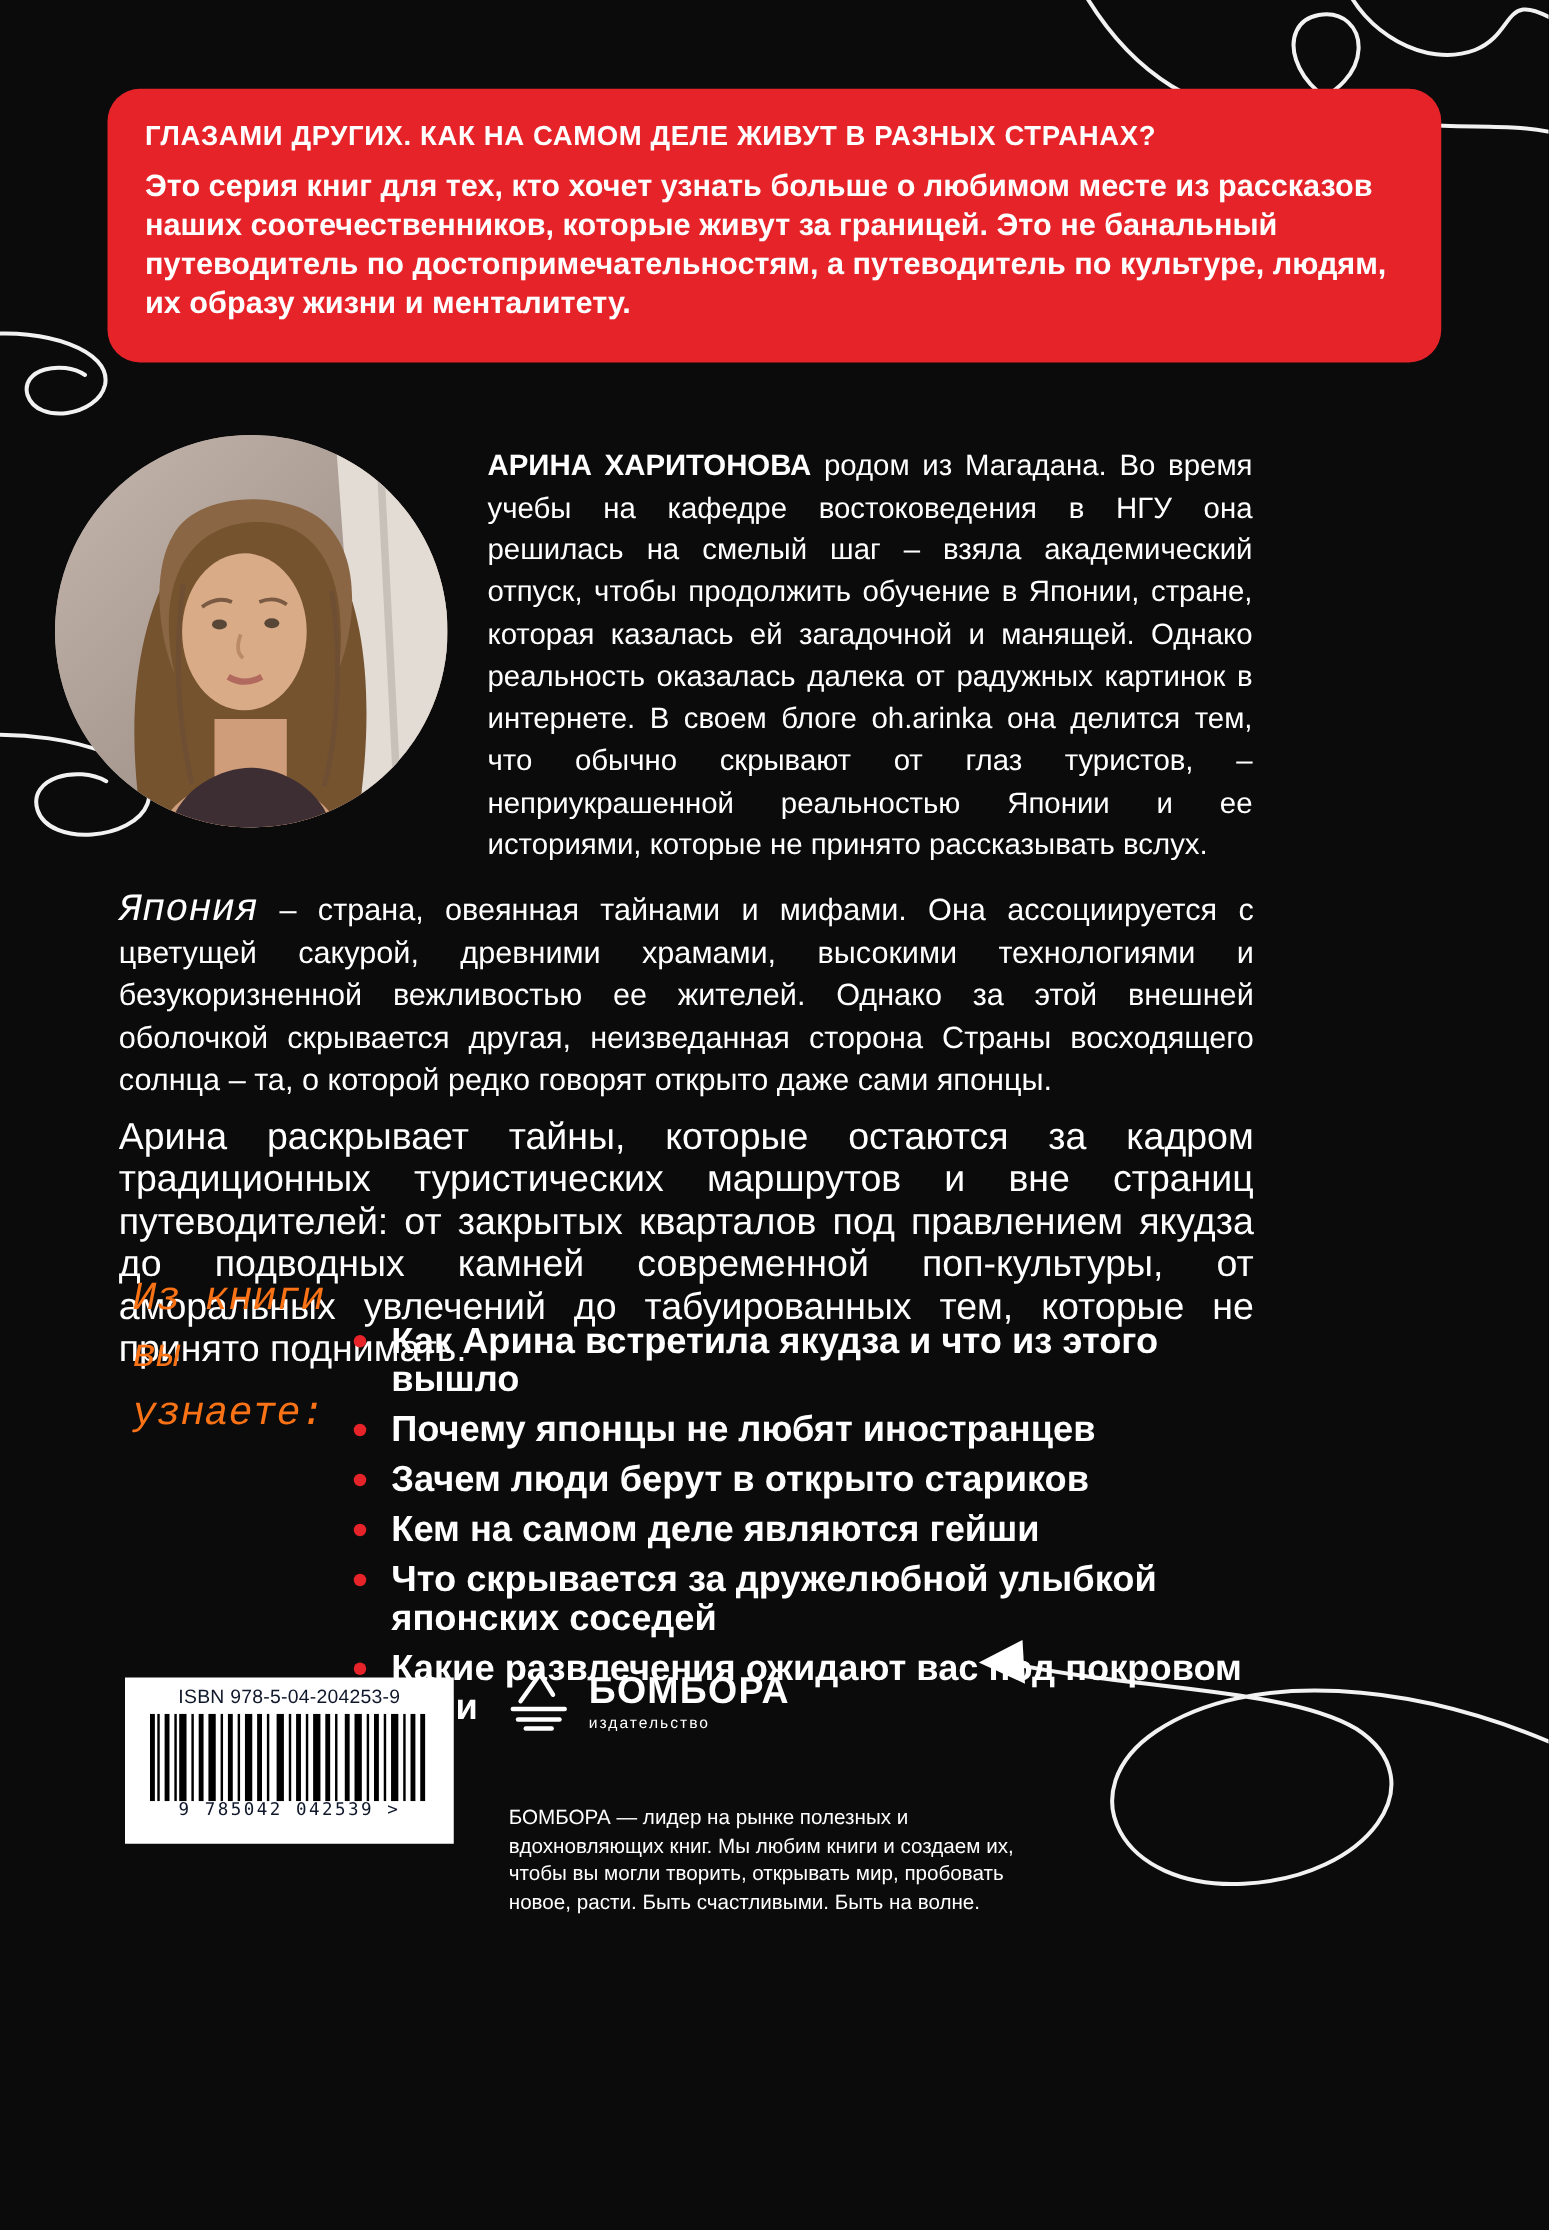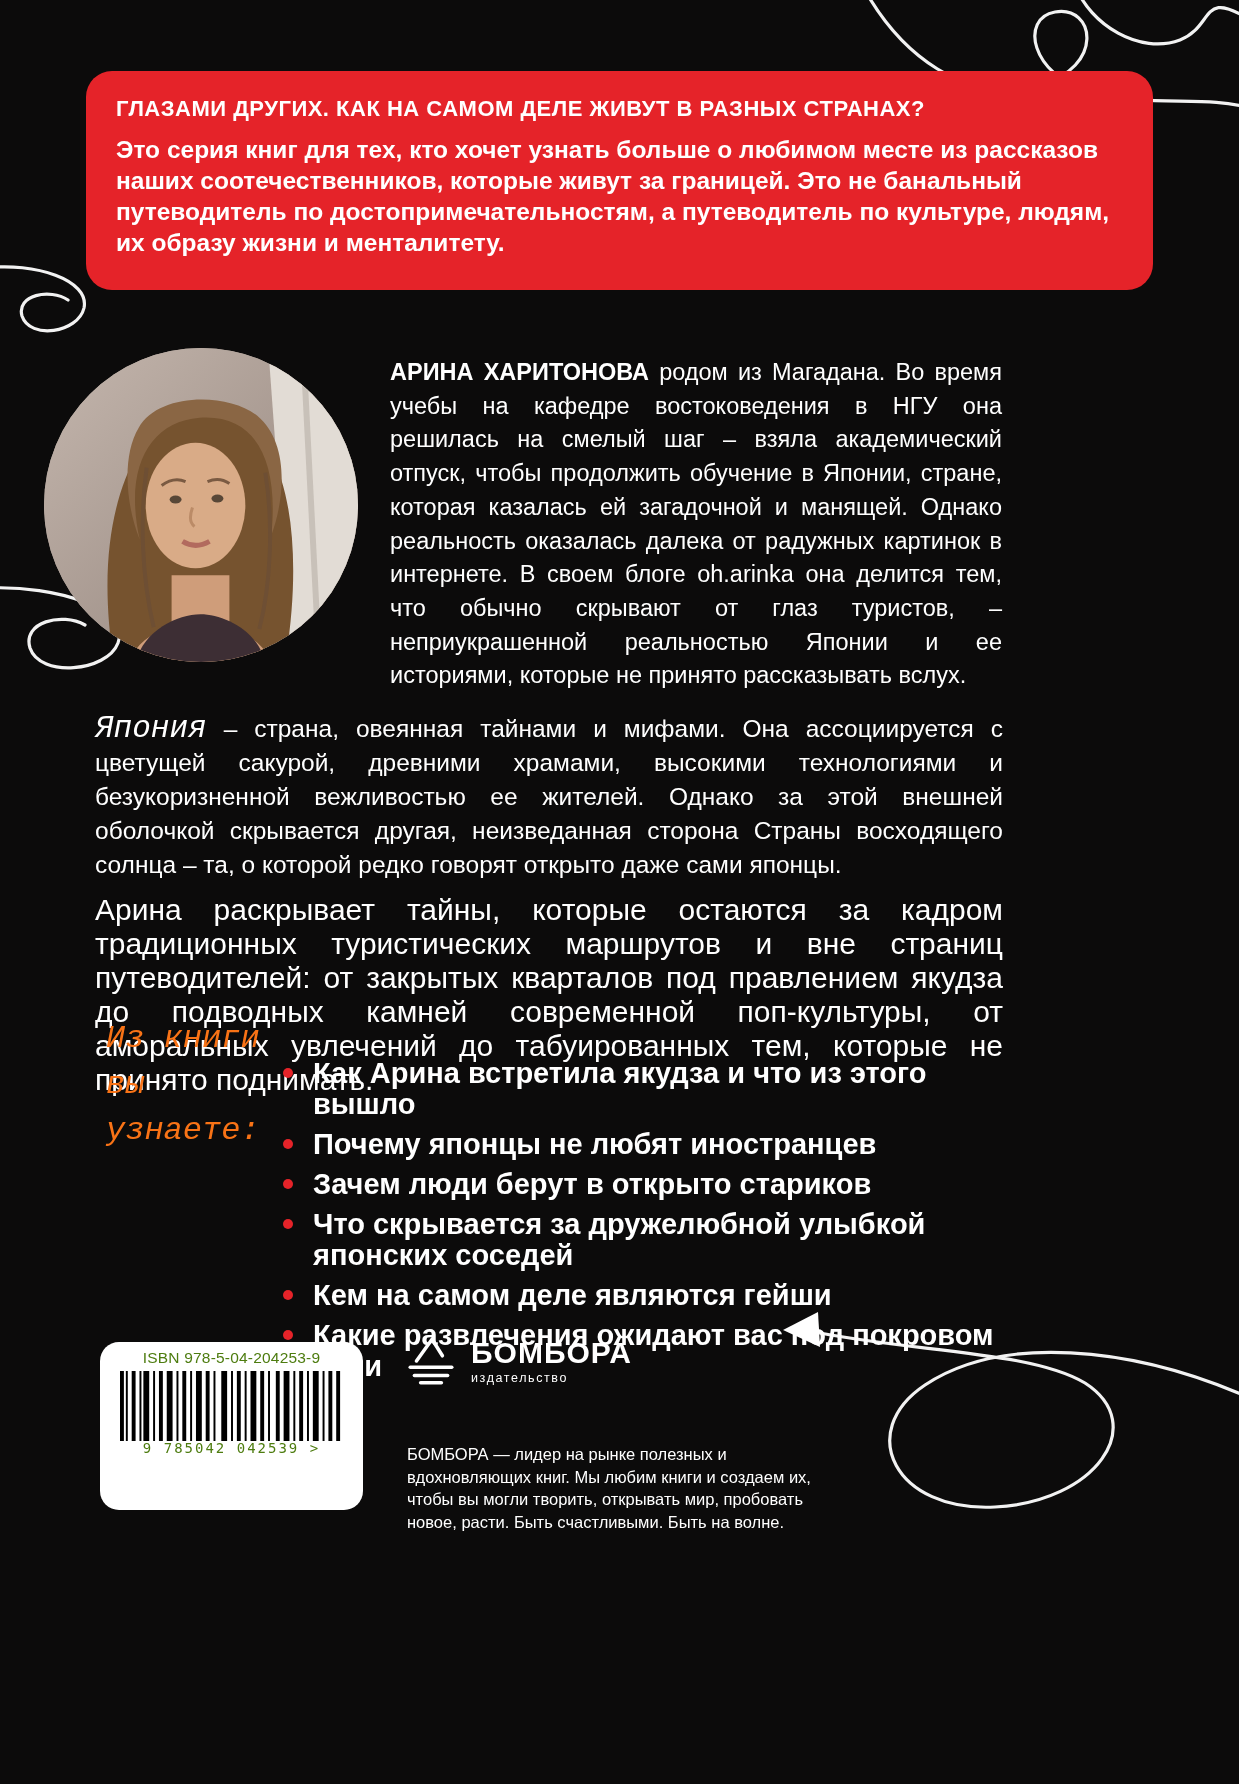--- a/index.html
+++ b/index.html
@@ -48,22 +48,22 @@
     position:absolute; left:106px; top:1016px; width:190px;
     font-size:32px; line-height:46px; color:#f97316;
   }
   .bullets{ position:absolute; left:283px; top:1058px; width:730px; list-style:none; }
   .bullets li{ display:flex; gap:20px; font-size:29px; line-height:31px; margin-bottom:9px;font-weight:bold; }
   .dot{ flex:0 0 auto; width:10px; height:10px; border-radius:50%; background:#e52329; margin-top:10px; }
   .bullet-text{ white-space:pre-line; }
 
   
   .isbn-box{
-    position:absolute; left:100px; top:1342px; width:263px; height:168px;
-    background:#fff; color:#4d7c0f; text-align:center; padding-top:7px;border-radius:19px;
+    position:absolute; left:100px; top:1342px; width:263px; height:133px;
+    background:#fff; color:#0f172a; text-align:center; padding-top:7px;
   }
   .isbn{ font-size:15.5px; letter-spacing:.2px; }
   .barcode{ display:block; margin:4px auto 0; width:224px; height:70px; }
   .barcode-digits{
     font-family:"DejaVu Sans Mono", monospace; font-size:14px;
     letter-spacing:2px; margin-top:-1px;
   }
   .pub-head{ position:absolute; left:404px; top:1334px; display:flex; align-items:center; gap:13px; }
   .logo-icon{ width:54px; height:54px; }
   .pub-name{ font-size:30px; font-weight:bold; letter-spacing:1px; line-height:1.05; }
@@ -139,26 +139,26 @@
     <li>
         <span class="dot"></span>
         <span class="bullet-text">Почему японцы не любят иностранцев</span>
       </li>
     <li>
         <span class="dot"></span>
         <span class="bullet-text">Зачем люди берут в открыто стариков</span>
       </li>
     <li>
         <span class="dot"></span>
+        <span class="bullet-text">Кем на самом деле являются гейши</span>
+      </li>
+    <li>
+        <span class="dot"></span>
         <span class="bullet-text">Что скрывается за дружелюбной улыбкой
 японских соседей</span>
-      </li>
-    <li>
-        <span class="dot"></span>
-        <span class="bullet-text">Кем на самом деле являются гейши</span>
       </li>
     <li>
         <span class="dot"></span>
         <span class="bullet-text">Какие развлечения ожидают вас под покровом ночи</span>
       </li>
   </ul>
 
   <div class="isbn-box">
     <div class="isbn">ISBN 978-5-04-204253-9</div>
     <svg class="barcode" viewBox="0 0 115 60" preserveAspectRatio="none">

